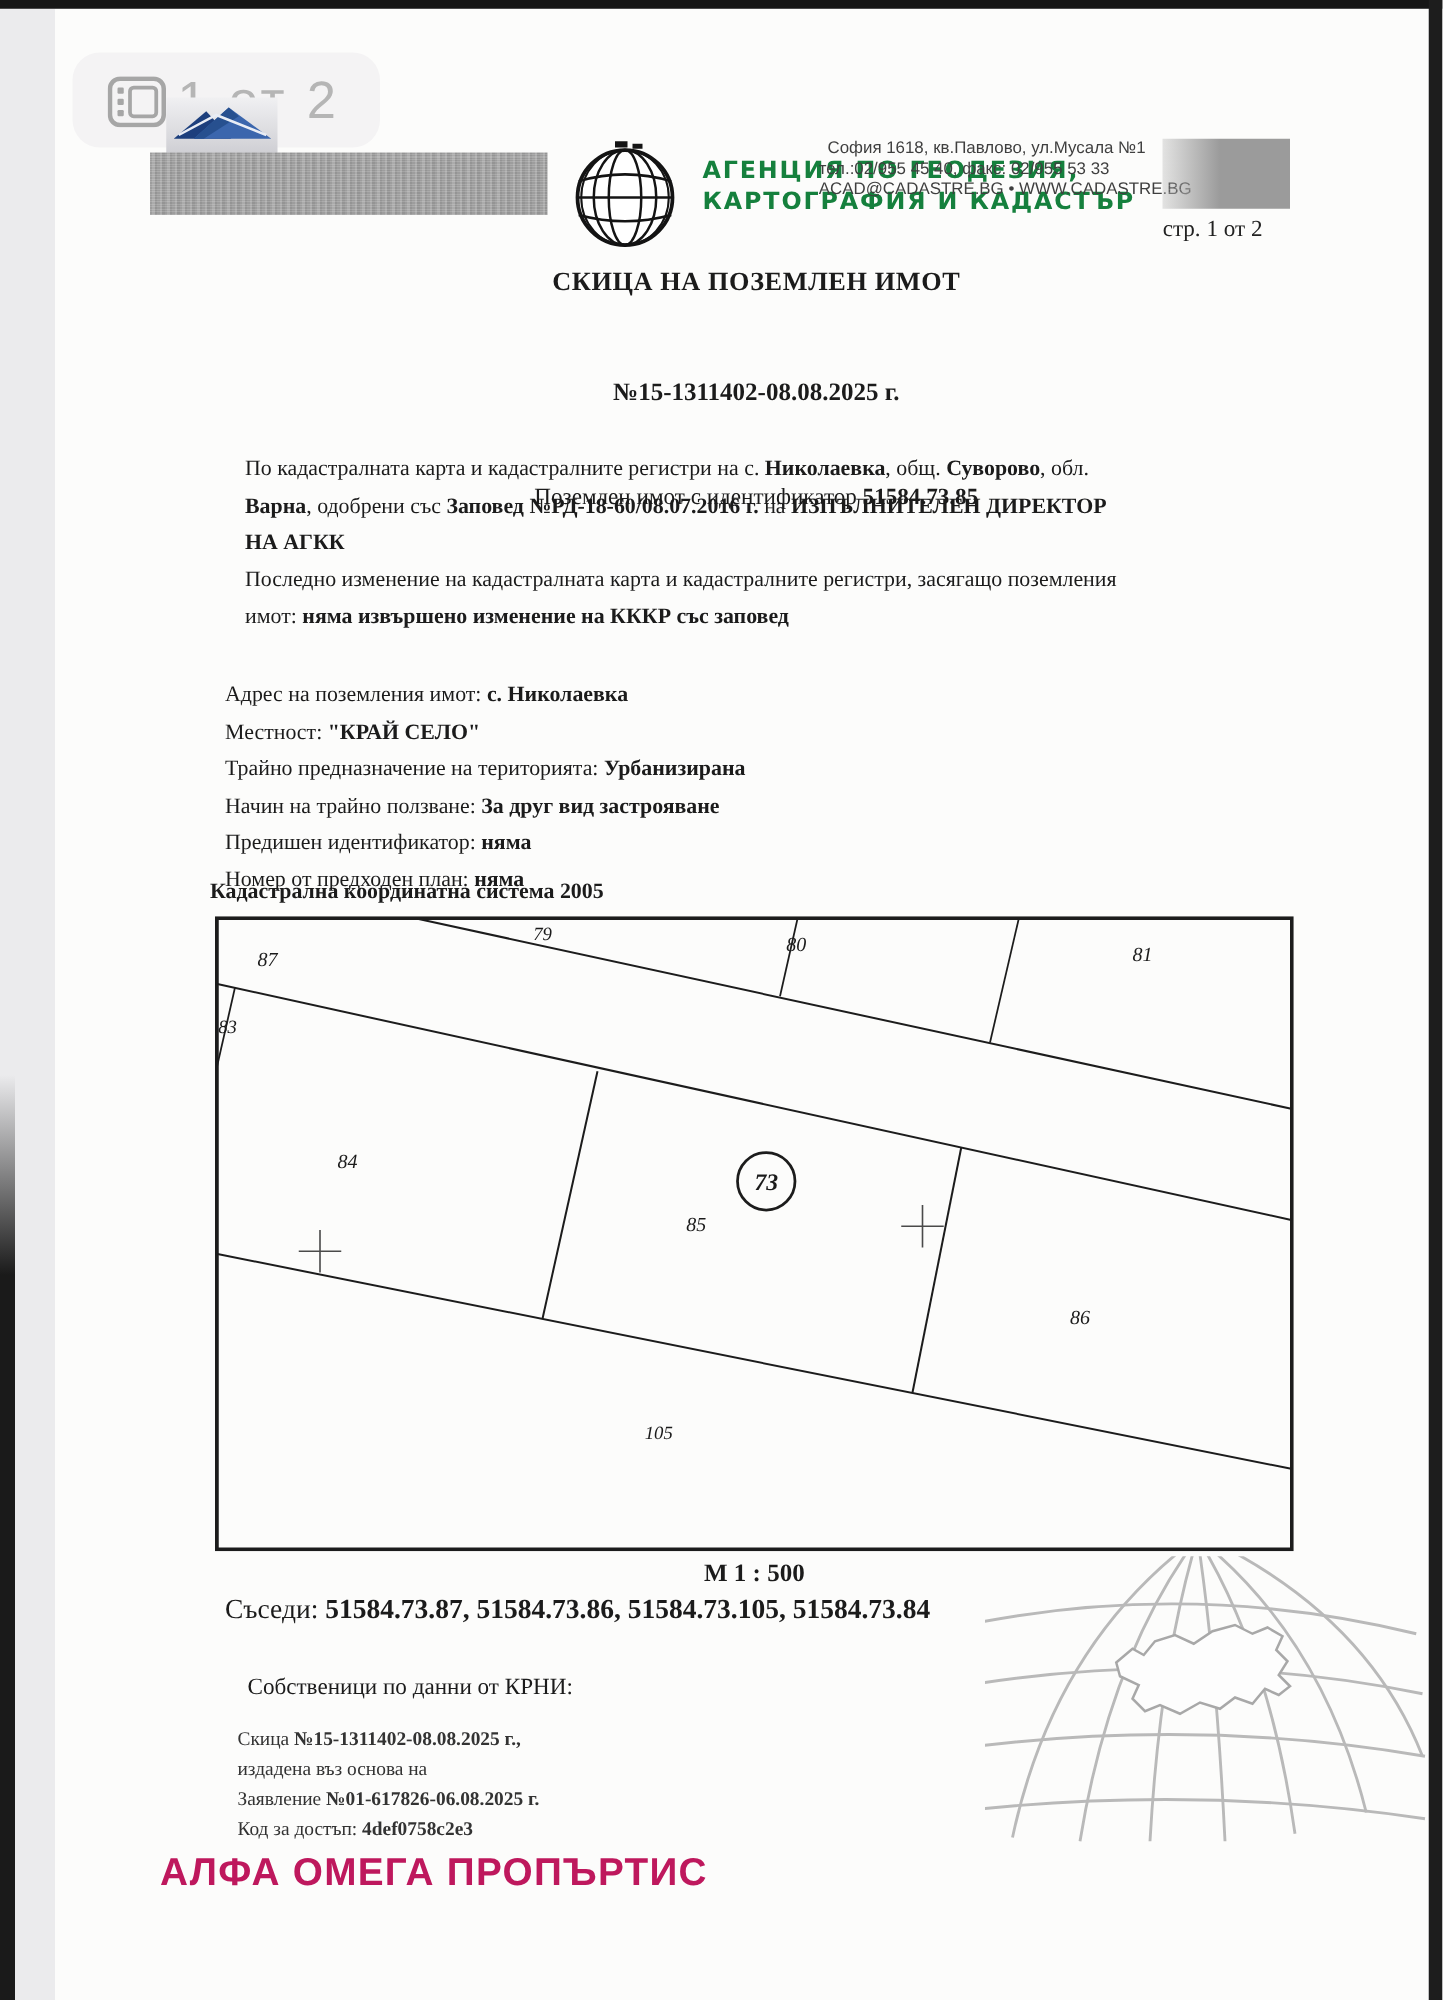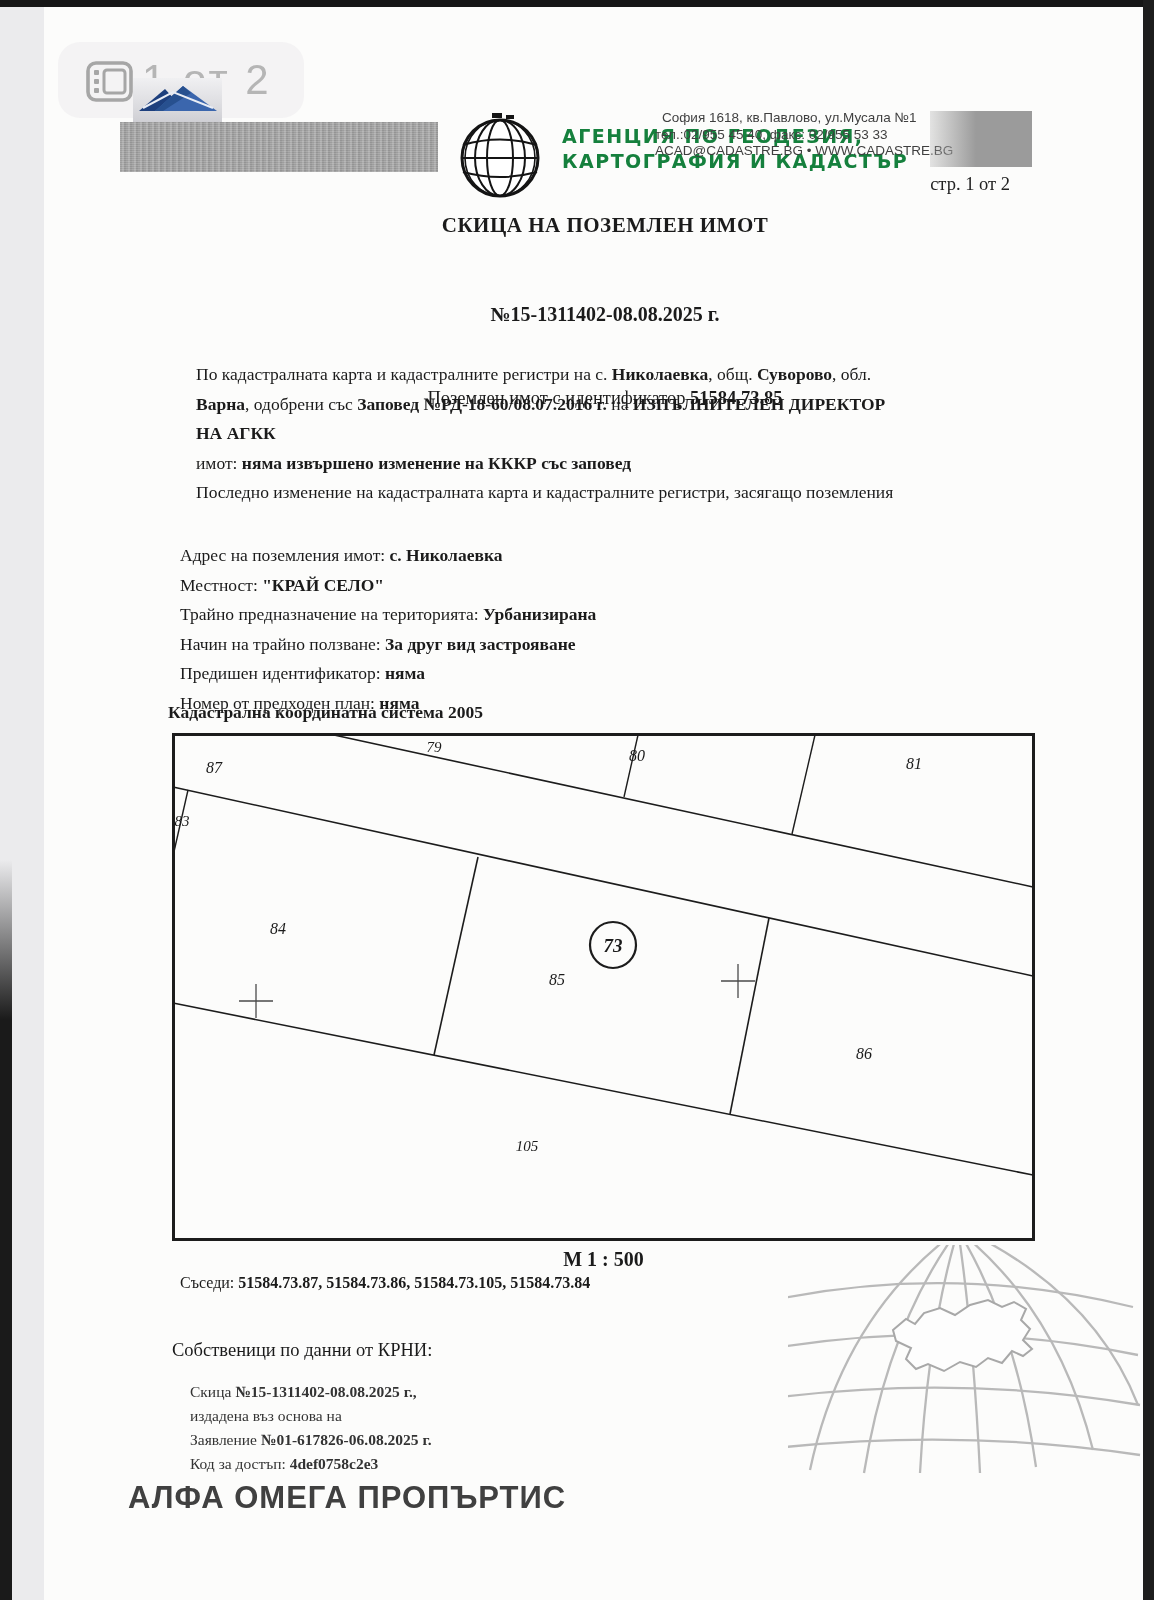--- a/index.html
+++ b/index.html
@@ -40,27 +40,27 @@
   #t-sub{top:388px;font-size:18.5px;}
   
   #para{left:196px;top:360px;width:832px;font-size:17.5px;line-height:29.5px;}
   #props{left:180px;top:508px;width:832px;font-size:17.5px;line-height:29.6px;margin-top:33px;}
   .b{font-weight:bold;}
   #coordsys{left:168px;top:702px;font-size:17.5px;font-weight:bold;}
   
   #map{left:172px;top:733px;}
   #map text{font-family:"Liberation Serif",serif;font-style:italic;fill:#1b1b1b;}
   #scalebar{left:172px;top:1248px;width:863px;text-align:center;font-size:20px;font-weight:bold;}
-  #neighbors{left:180px;top:1274px;font-size:16px;}
-  
-  #owners-h{left:172px;top:1340px;font-size:18.5px;}
+  #neighbors{left:180px;top:1274px;font-size:22px;}
+  
+  #owners-h{left:198px;top:1340px;font-size:18.5px;}
   #owners{left:190px;top:1380px;font-size:15.5px;line-height:24px;color:#333;}
   
   #wmark{left:128px;top:1480px;font-family:"Liberation Sans",sans-serif;font-weight:bold;
-         font-size:31px;letter-spacing:1px;color:#404040;}
+         font-size:31px;letter-spacing:1px;color:#be185d;}
   #globe-wm{left:788px;top:1245px;}
 </style>
 </head>
 <body>
 
 <div id="page">
 
   <div class="abs" id="doc"></div>
   <div class="abs" id="bar-top"></div>
   <div class="abs" id="bar-right"></div>
@@ -115,22 +115,22 @@
   <div class="abs ctr" id="t-head">СКИЦА НА ПОЗЕМЛЕН ИМОТ</div>
   <div class="abs ctr" id="t-num">№15-1311402-08.08.2025 г.</div>
   <div class="abs ctr" id="t-sub">
     <span>Поземлен имот с идентификатор </span><span class="b">51584.73.85</span>
   </div>
 
   <div class="abs" id="para">
     <div><span>По кадастралната карта и кадастралните регистри на с. </span><span class="b">Николаевка</span><span>, общ. </span><span class="b">Суворово</span><span>, обл.</span></div>
     <div><span class="b">Варна</span><span>, одобрени със </span><span class="b">Заповед №РД-18-60/08.07.2016 г.</span><span> на </span><span class="b">ИЗПЪЛНИТЕЛЕН ДИРЕКТОР</span></div>
     <div><span class="b">НА АГКК</span></div>
+    <div><span>Последно изменение на кадастралната карта и кадастралните регистри, засягащо поземления</span></div>
     <div><span>имот: </span><span class="b">няма извършено изменение на КККР със заповед</span></div>
-    <div><span>Последно изменение на кадастралната карта и кадастралните регистри, засягащо поземления</span></div>
   </div>
   <div class="abs" id="props">
     <div><span>Адрес на поземления имот: </span><span class="b">с. Николаевка</span></div>
     <div><span>Местност: </span><span class="b">"КРАЙ СЕЛО"</span></div>
     <div><span>Трайно предназначение на територията: </span><span class="b">Урбанизирана</span></div>
     <div><span>Начин на трайно ползване: </span><span class="b">За друг вид застрояване</span></div>
     <div><span>Предишен идентификатор: </span><span class="b">няма</span></div>
     <div><span>Номер от предходен план: </span><span class="b">няма</span></div>
   </div>
 

